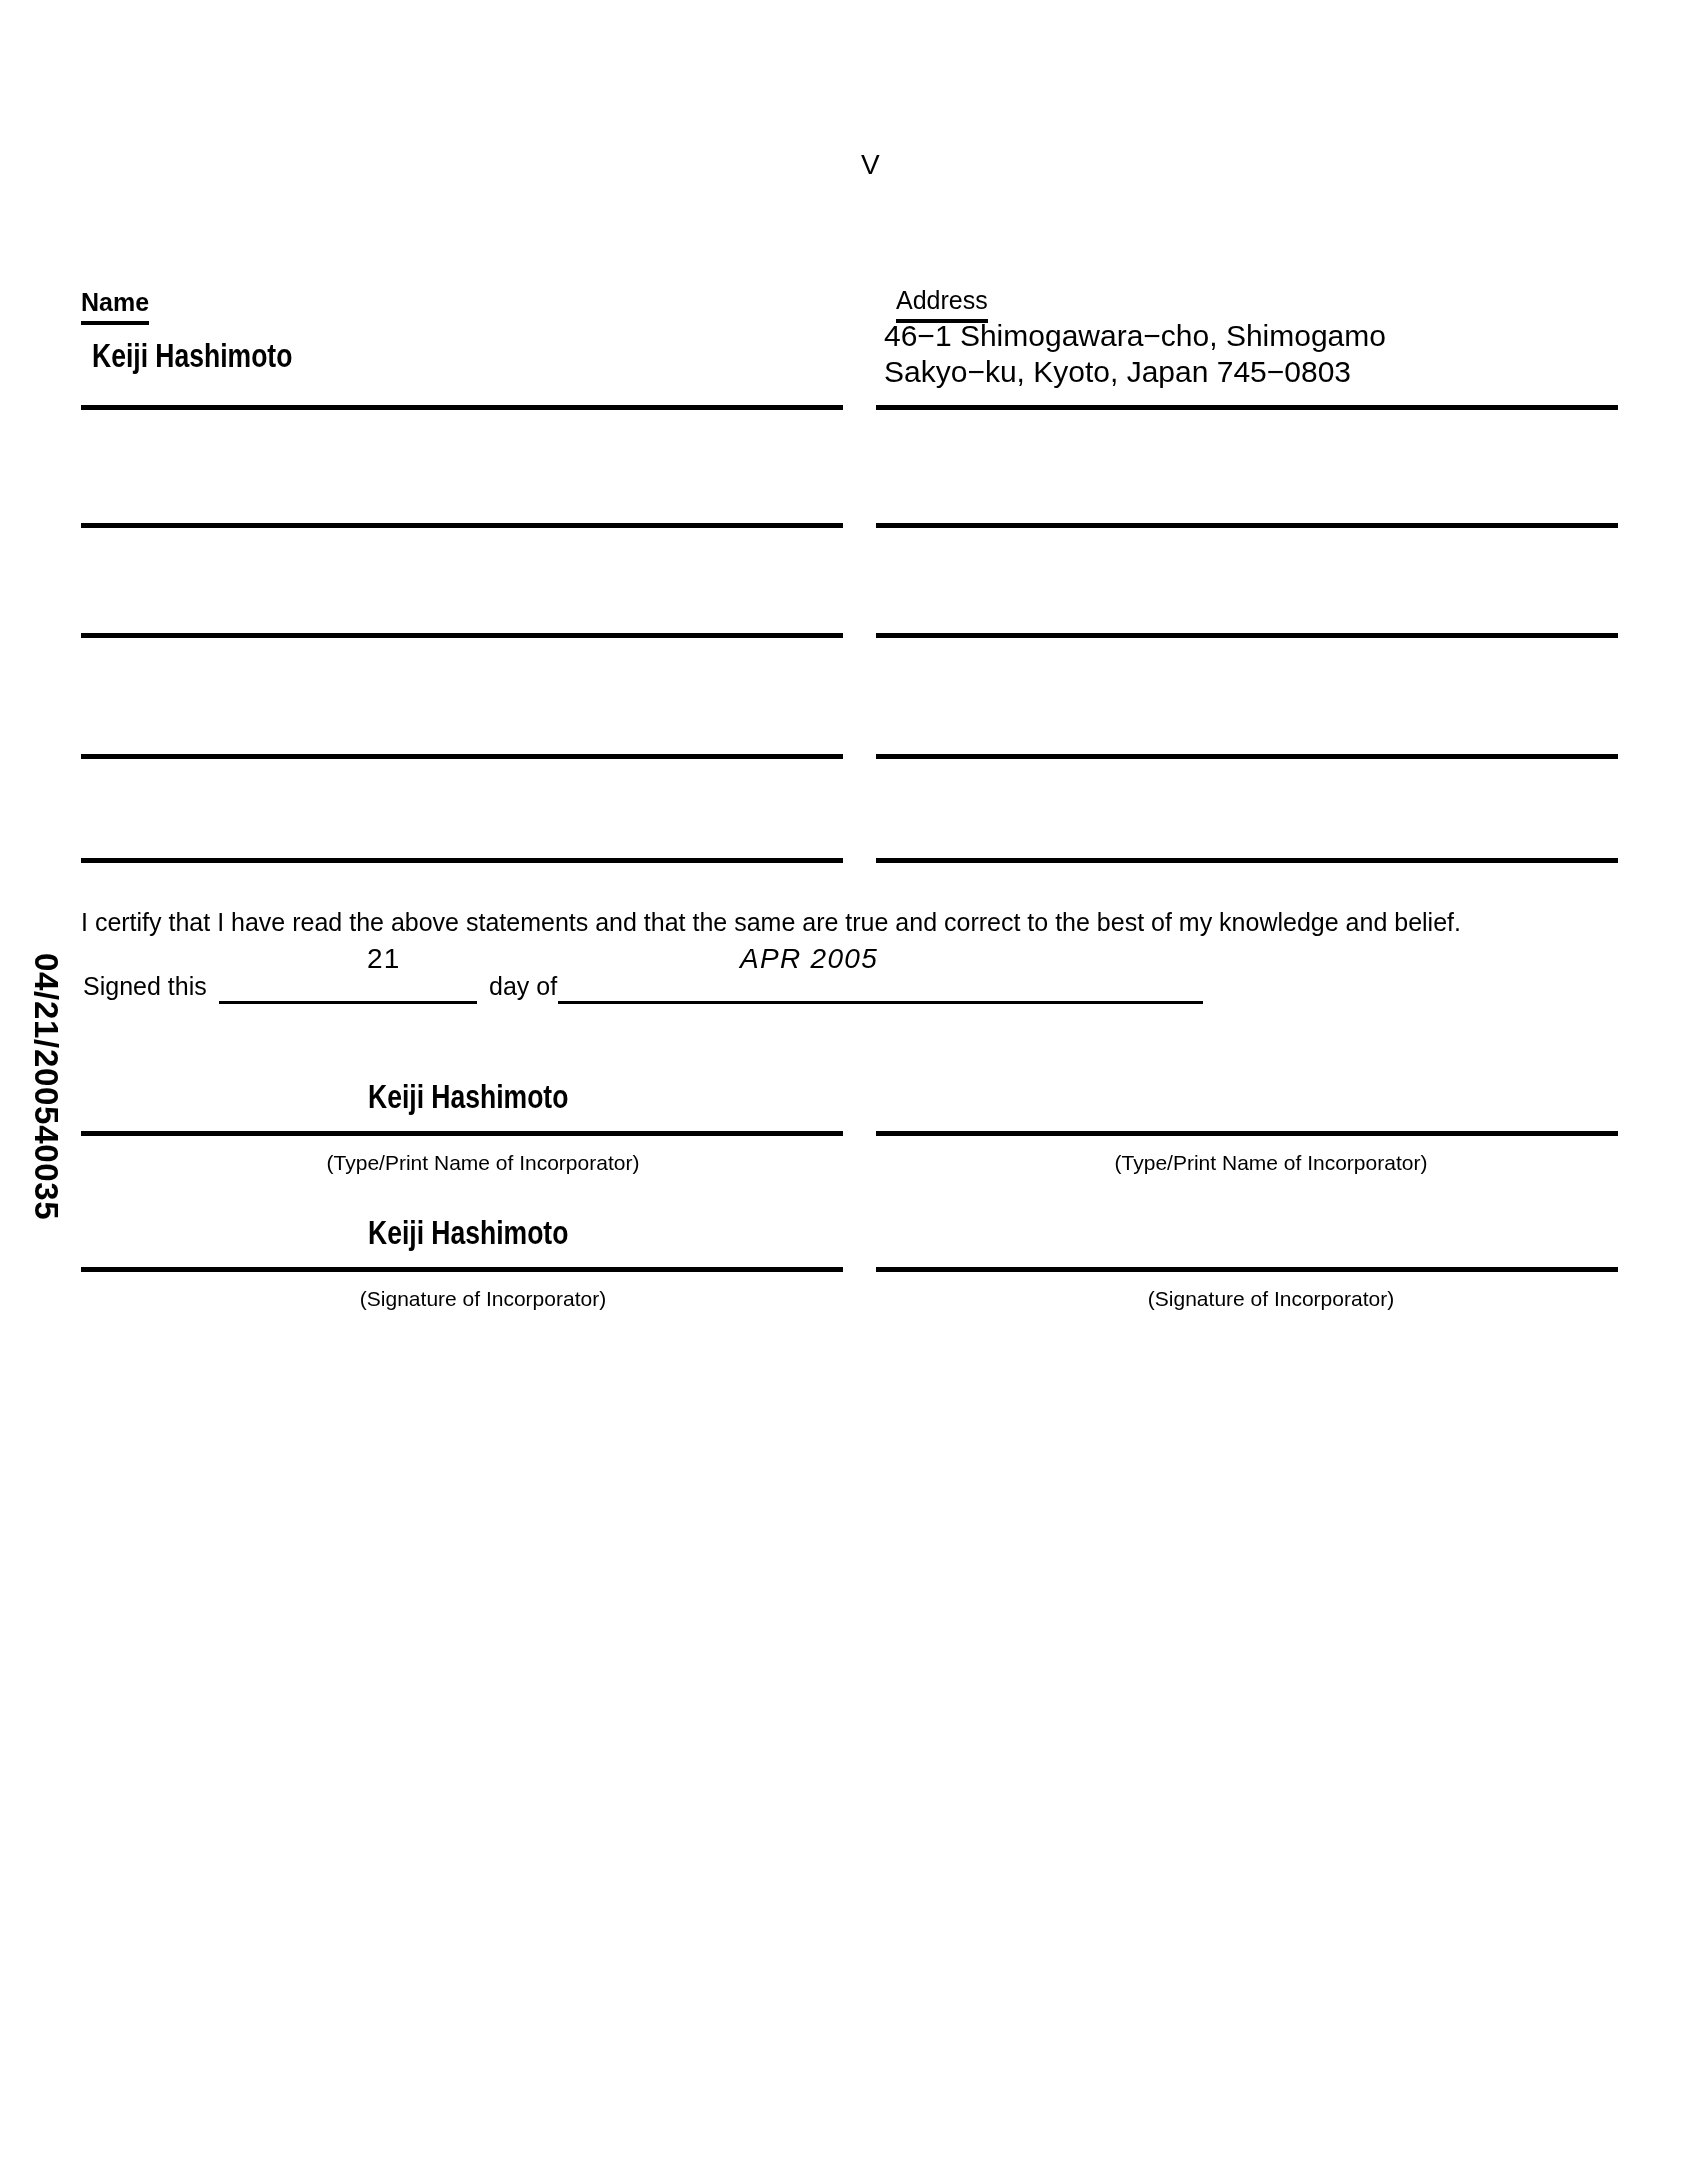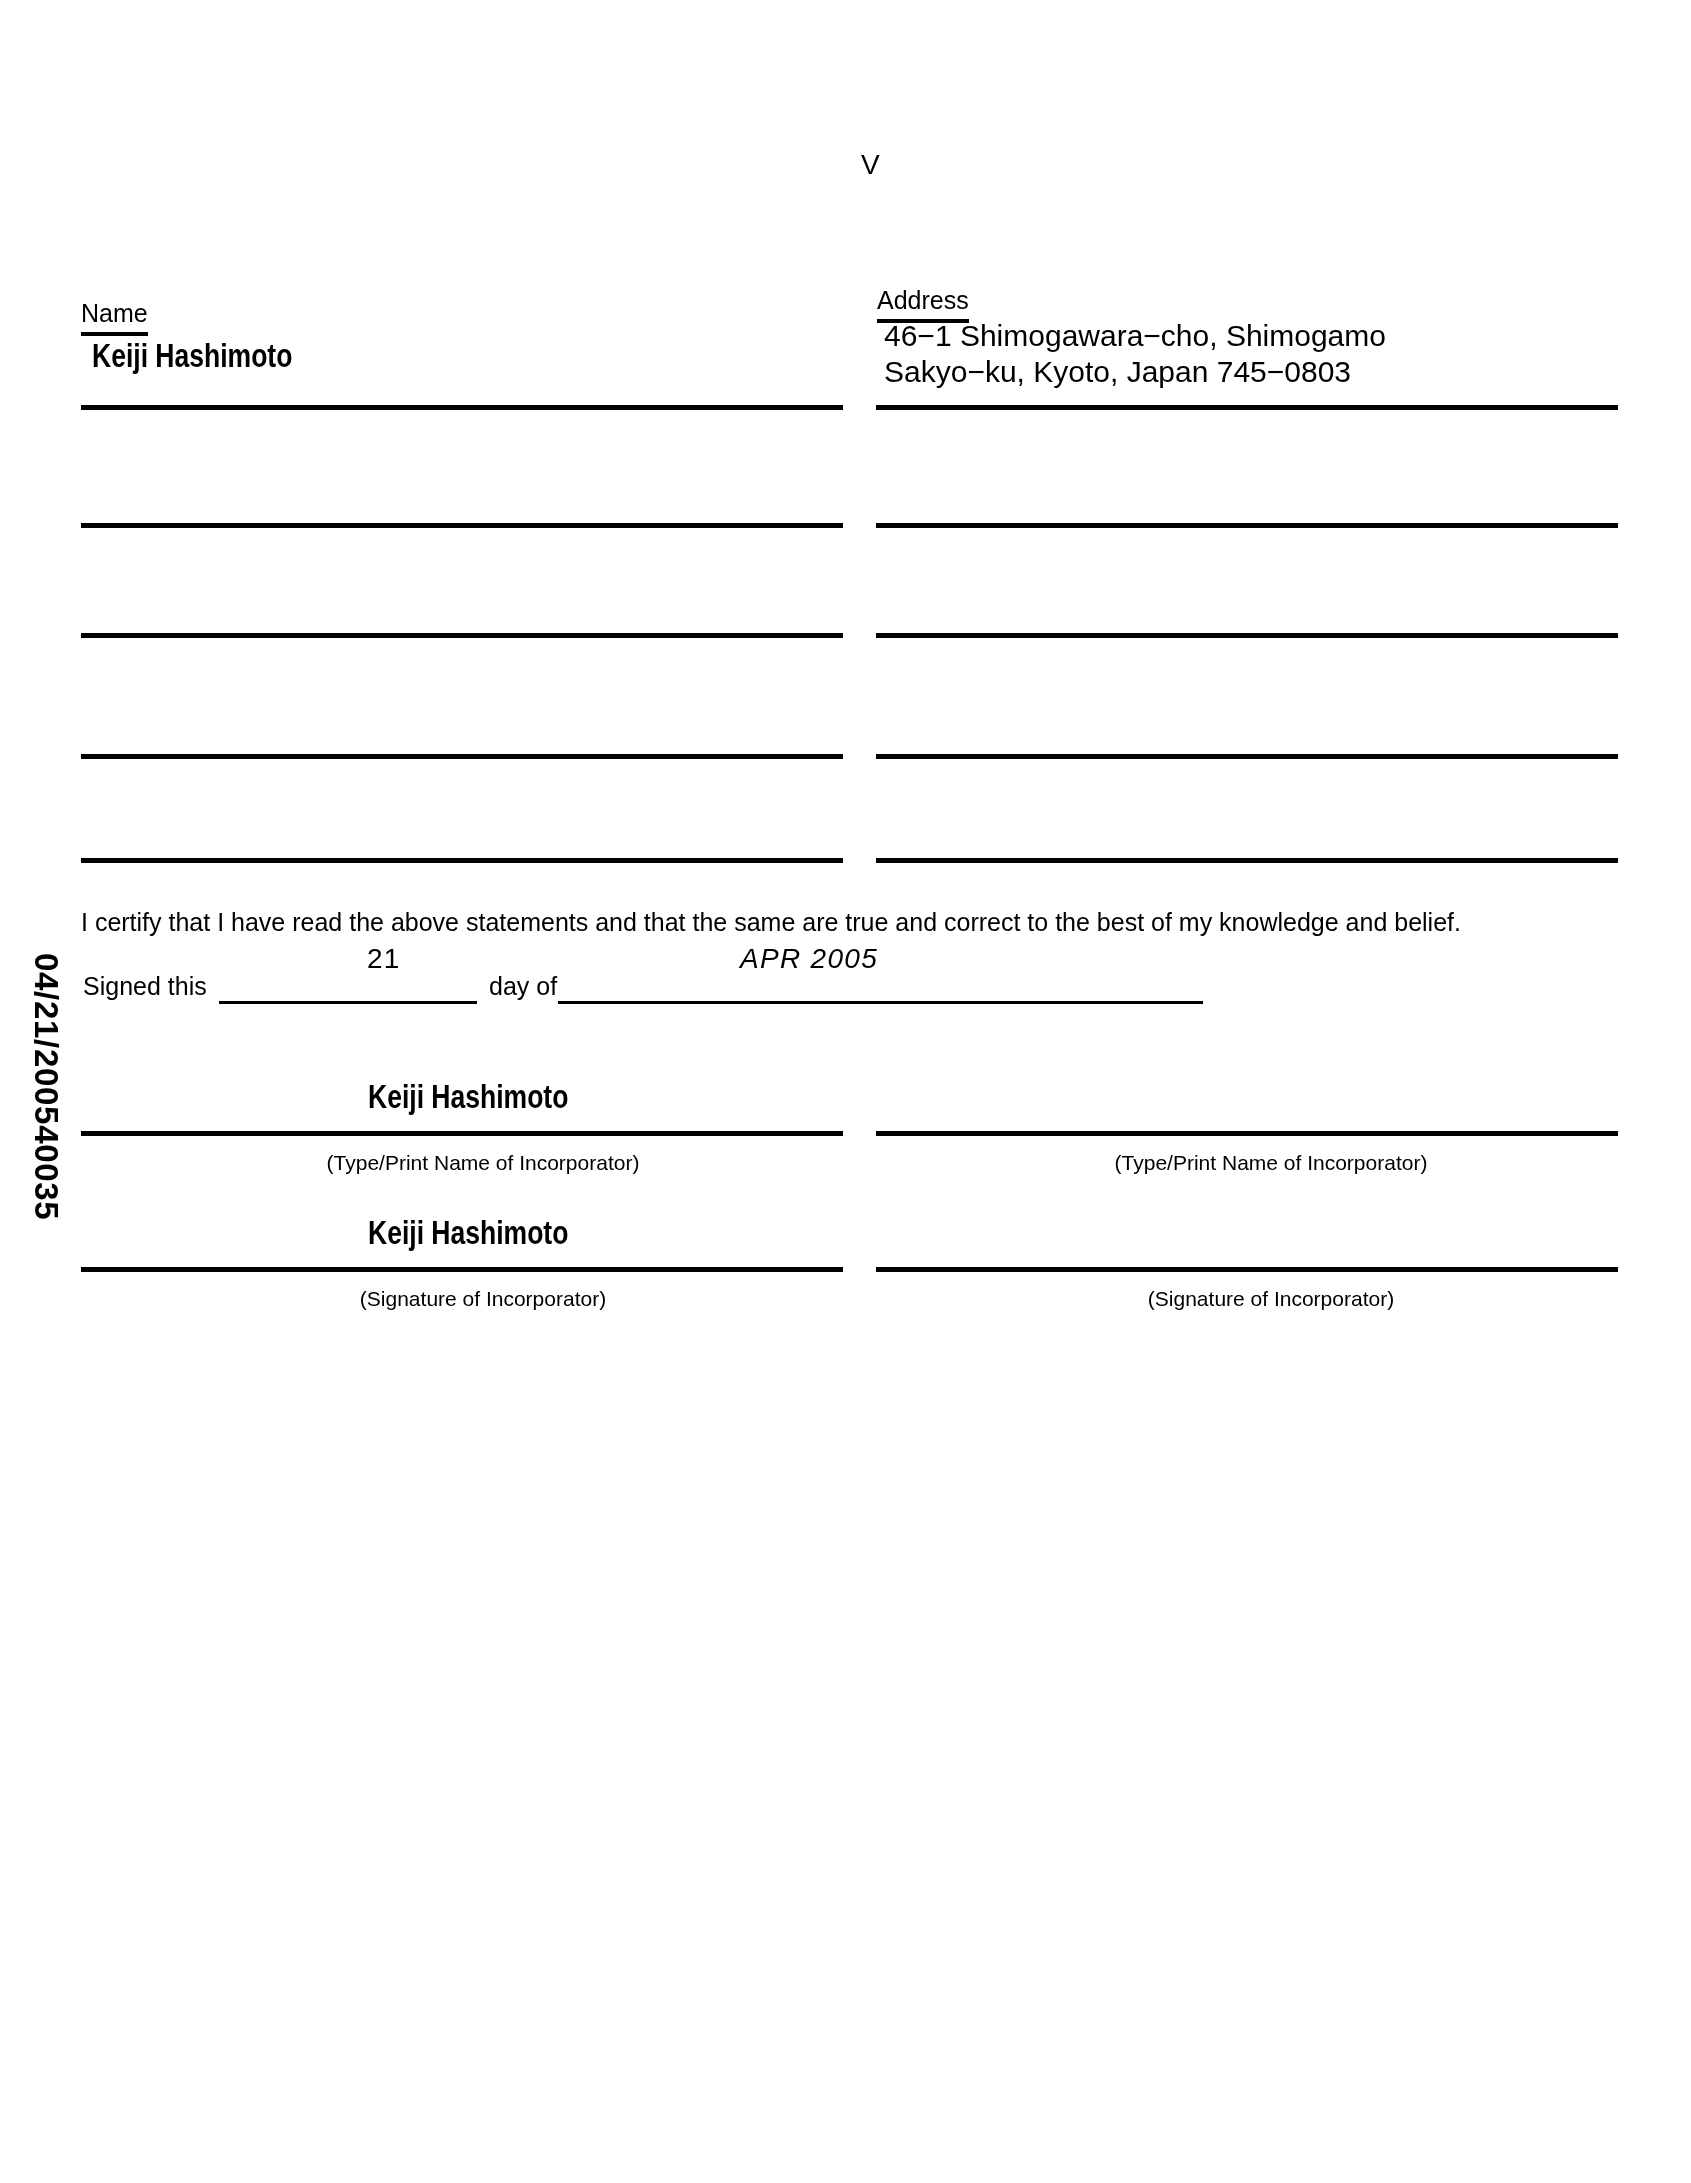--- a/index.html
+++ b/index.html
@@ -15,22 +15,22 @@
     color: #000000;
     font-family: "Liberation Sans", sans-serif;
     overflow: hidden;
   }
   .abs { position: absolute; white-space: nowrap; }
 
   .v-mark      { left: 861px; top: 149px;  font-size: 28px; }
   .intro       { left: 81px;  top: 222px;  font-size: 25px; }
 
   .col-header  { font-size: 25px; border-bottom: 4px solid #000; padding-bottom: 4px; }
-  .name-header { left: 81px;  top: 299px; }
-  .addr-header { left: 877px; top: 286px; }
+  .name-header { left: 81px;  top: 288px; font-weight: bold; }
+  .addr-header { left: 896px; top: 286px; }
 
   .filled-name {
     left: 92px; top: 336px;
     font-size: 34px; font-weight: bold;
     transform: scaleX(0.78); transform-origin: 0 50%;
   }
   .filled-addr {
     left: 884px; top: 318px;
     font-size: 30px; font-weight: normal; line-height: 36px;
   }

